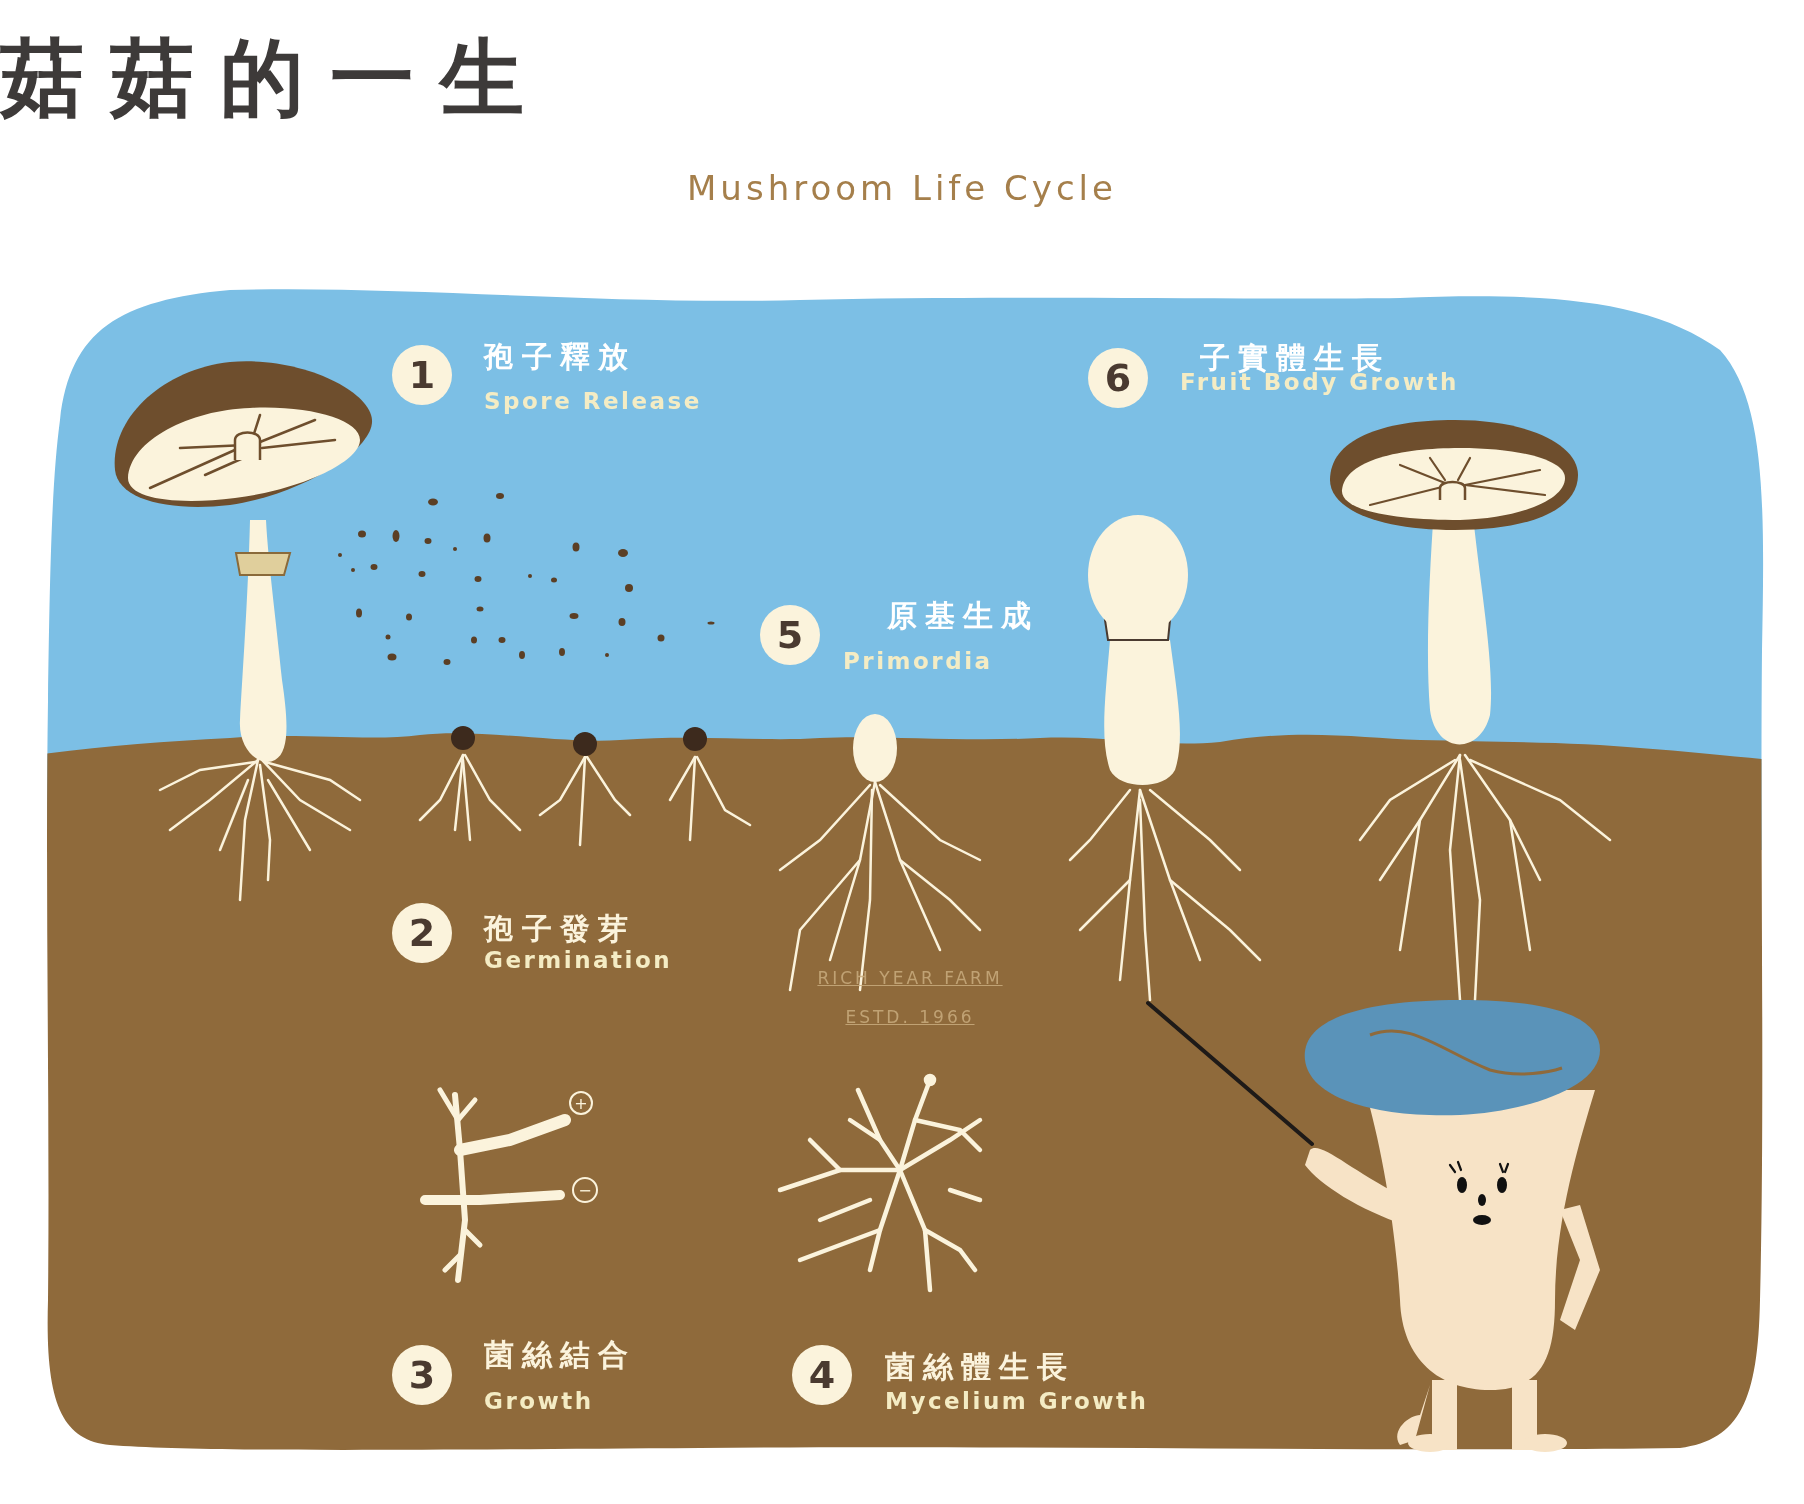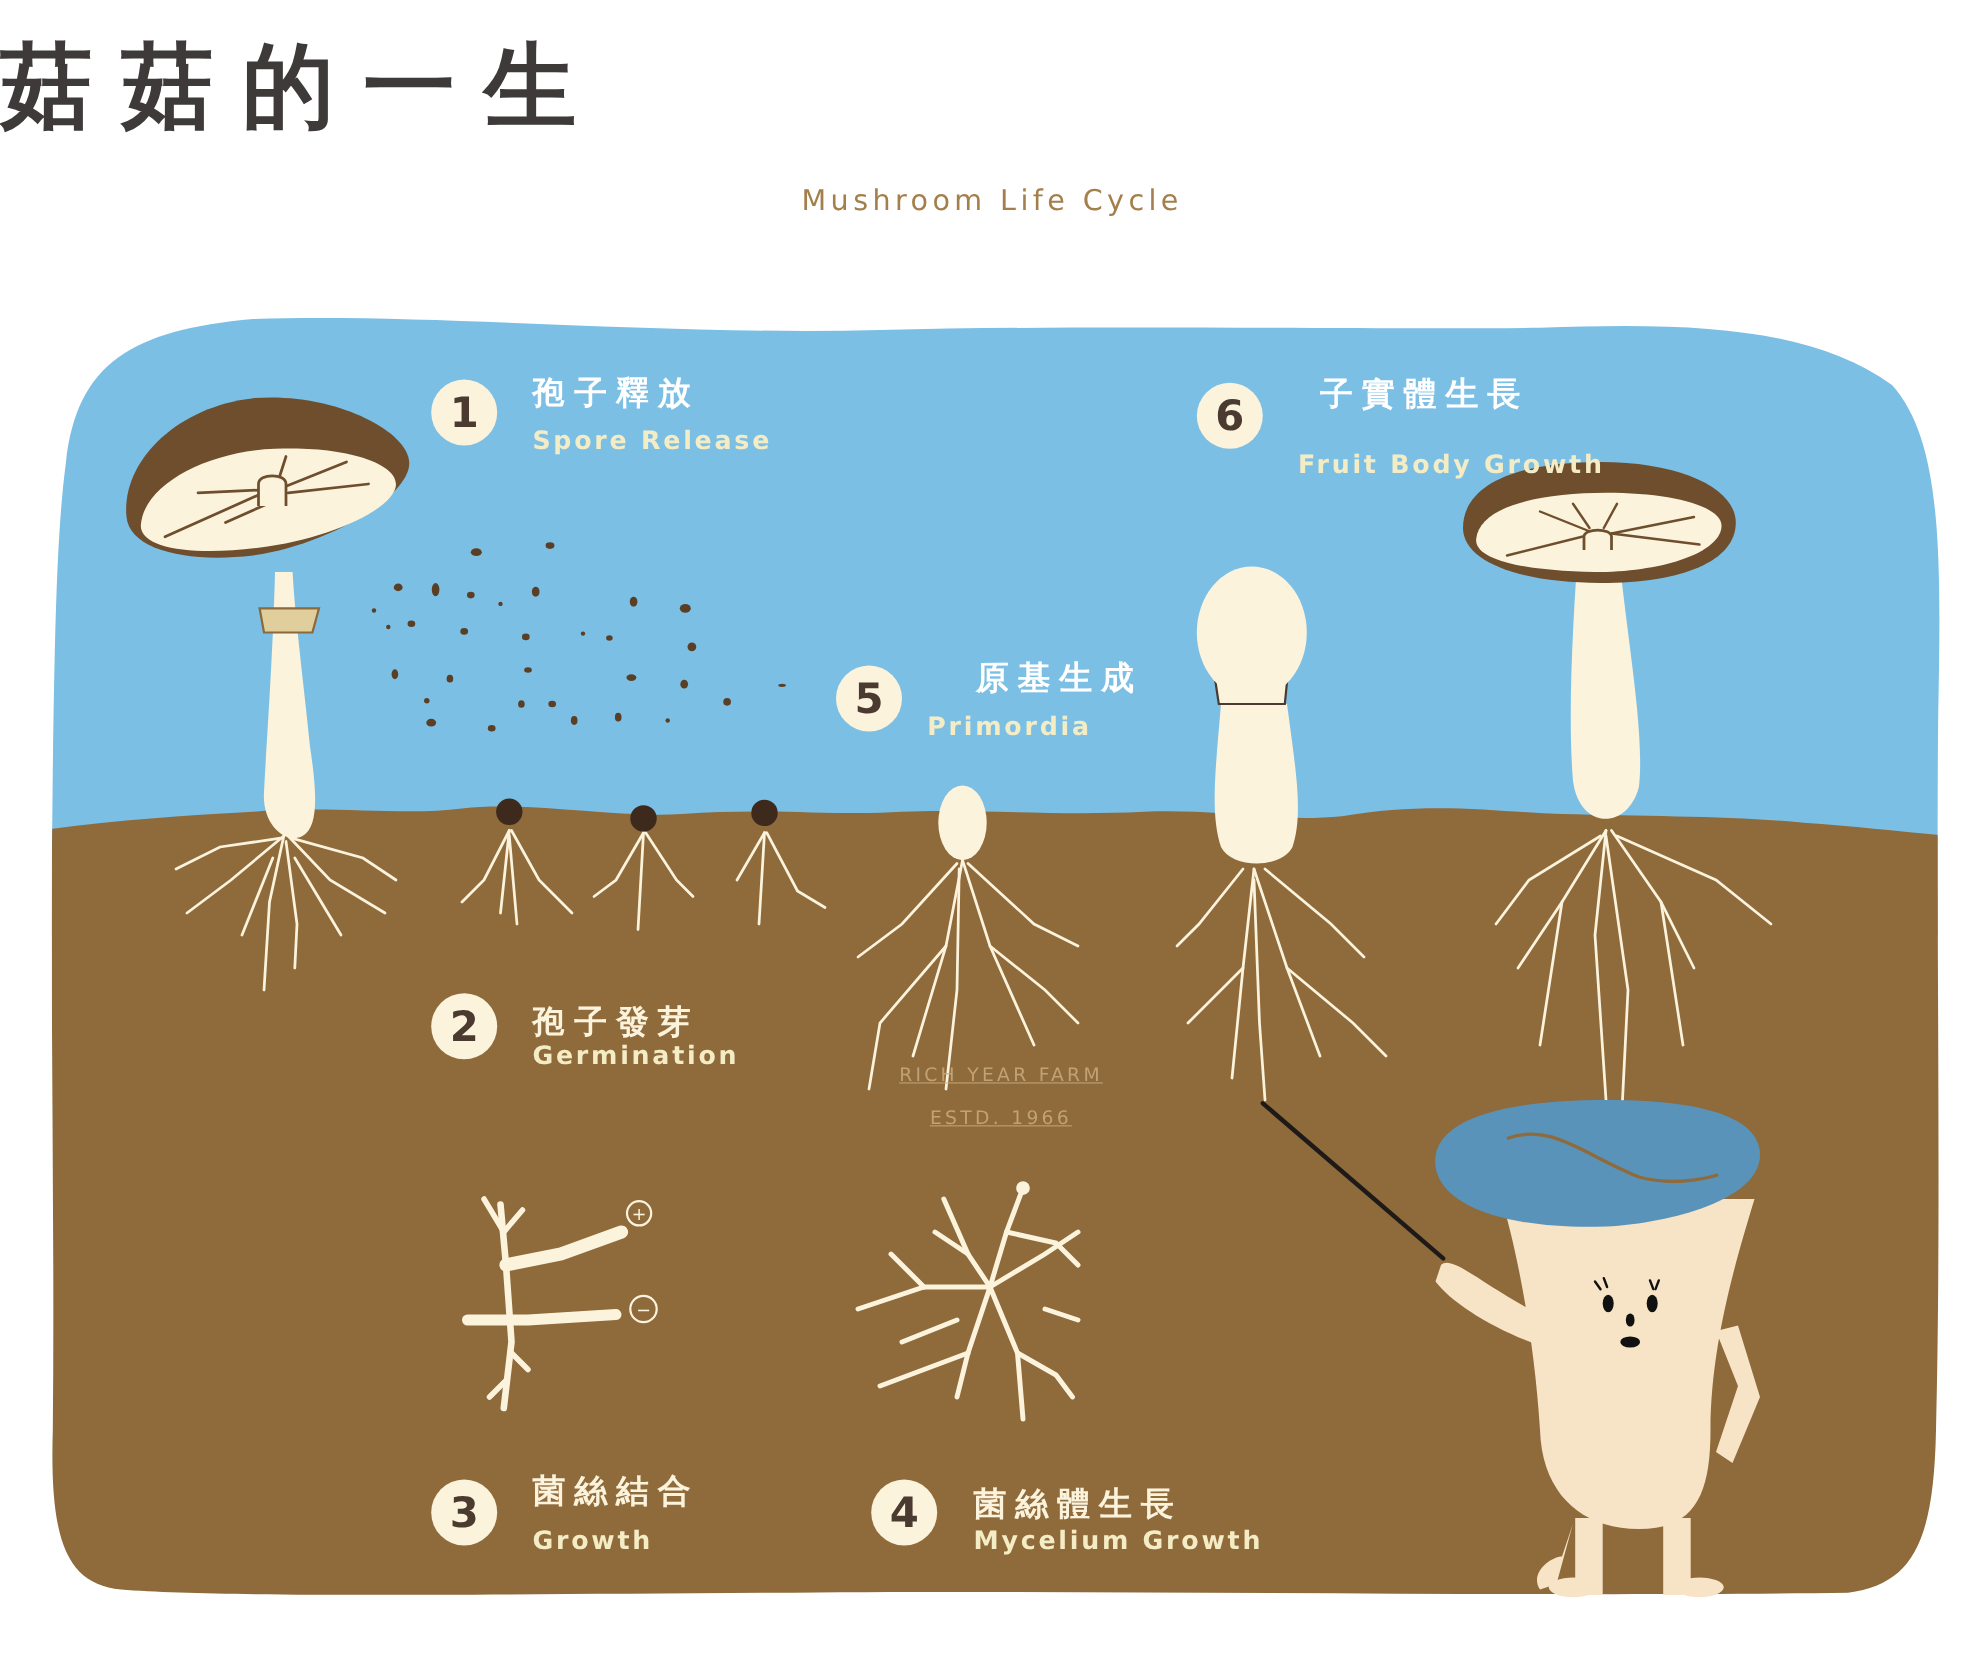--- a/index.html
+++ b/index.html
@@ -1,18 +1,18 @@
 <!DOCTYPE html>
 <html><head>
 <meta charset="utf-8">
 <style>
   html,body{margin:0;padding:0;background:#ffffff;}
   body{width:1804px;height:1504px;position:relative;overflow:hidden;font-family:"DejaVu Sans","Liberation Sans",sans-serif;}
   .title{position:absolute;left:0;width:1804px;top:28px;text-align:left;font-size:84px;font-weight:bold;color:#3d3a39;letter-spacing:26px;line-height:100px;}
-  .subtitle{position:absolute;left:0;width:1804px;top:168px;text-align:center;font-size:26px;color:#a57f4b;letter-spacing:4px;font-family:"DejaVu Sans",sans-serif;}
+  .subtitle{position:absolute;left:0;width:1804px;top:168px;text-align:center;font-size:34px;color:#a57f4b;letter-spacing:4px;font-family:"DejaVu Sans",sans-serif;}
   svg.scene{position:absolute;left:0;top:0;}
   .badge{position:absolute;width:60px;height:60px;border-radius:50%;background:#fbf3dc;color:#4a3a30;font-weight:bold;font-size:38px;line-height:60px;text-align:center;font-family:"DejaVu Sans",sans-serif;}
   .lbl-zh{position:absolute;font-size:30px;font-weight:bold;color:#ffffff;letter-spacing:8px;white-space:nowrap;}
   .lbl-zh.dark{color:#fbf3dc;}
   .lbl-en{position:absolute;font-size:23px;font-weight:bold;color:#f4ecc4;letter-spacing:2.5px;white-space:nowrap;}
   .wm{position:absolute;left:700px;width:420px;text-align:center;font-size:17px;color:#c9ac7e;letter-spacing:3px;opacity:.85;font-family:"DejaVu Sans",sans-serif;text-decoration:underline;}
 </style>
 </head>
 <body>
 
@@ -217,21 +217,21 @@
     </g>
   </g>
 </svg>
 
 <div class="badge" style="left:392px;top:345px;">1</div>
 <div class="lbl-zh" style="left:484px;top:337px;">孢子釋放</div>
 <div class="lbl-en" style="left:484px;top:388px;">Spore Release</div>
 
 <div class="badge" style="left:1088px;top:348px;">6</div>
 <div class="lbl-zh" style="left:1180px;top:338px;margin-left:20px;">子實體生長</div>
-<div class="lbl-en" style="left:1180px;top:410px;">Fruit Body Growth</div>
+<div class="lbl-en" style="left:1180px;top:369px;">Fruit Body Growth</div>
 
 <div class="badge" style="left:760px;top:605px;">5</div>
 <div class="lbl-zh" style="left:843px;top:596px;margin-left:44px;">原基生成</div>
 <div class="lbl-en" style="left:843px;top:648px;">Primordia</div>
 
 <div class="badge" style="left:392px;top:903px;">2</div>
 <div class="lbl-zh lbl-zh dark" style="left:484px;top:893px;margin-top:16px;">孢子發芽</div>
 <div class="lbl-en" style="left:484px;top:947px;">Germination</div>
 
 <div class="badge" style="left:392px;top:1345px;">3</div>

